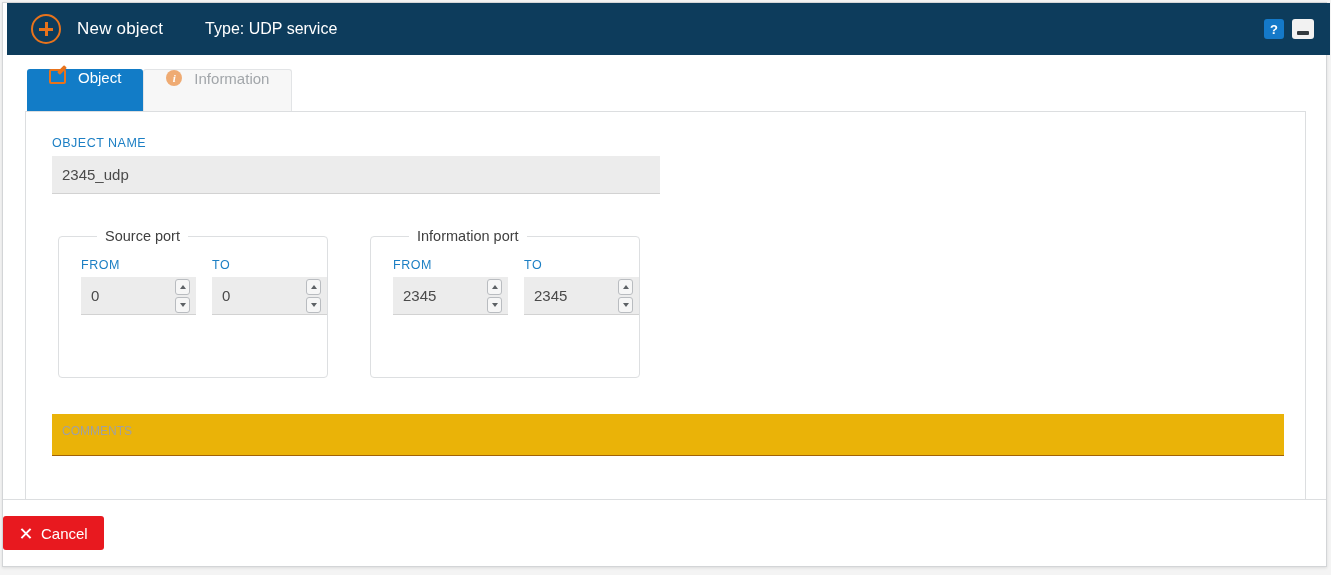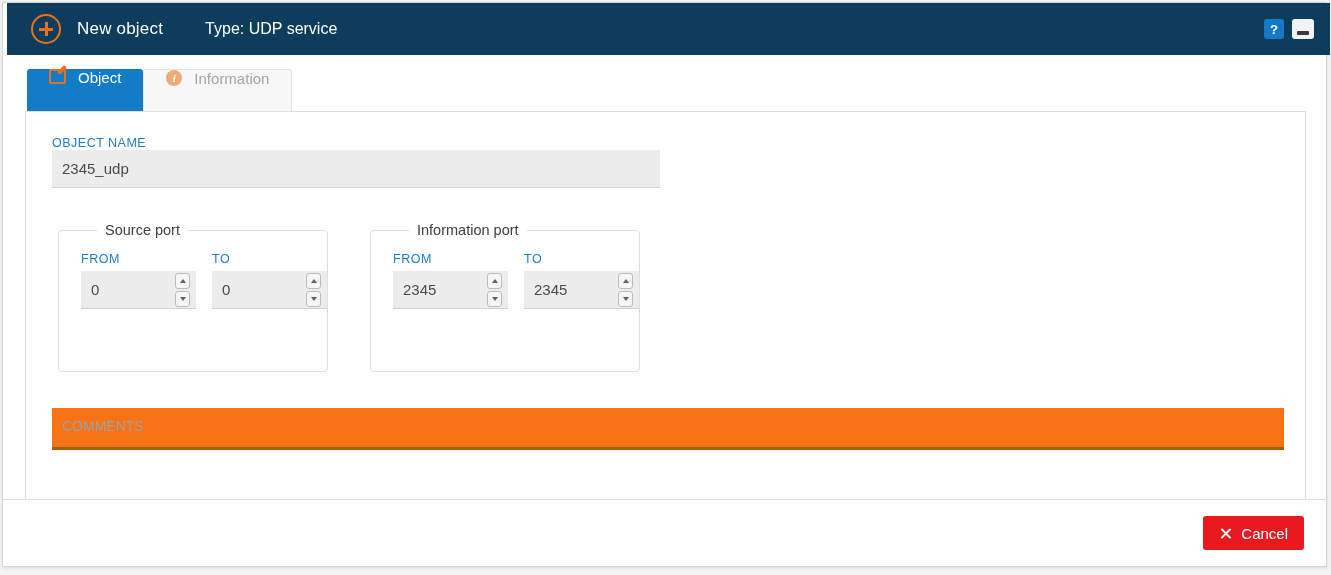--- a/index.html
+++ b/index.html
@@ -215,20 +215,21 @@
     border: 1px solid #dcdee0;
     box-sizing: border-box;
     background: #ffffff;
   }
   .panel-inner { padding: 24px 26px 0 26px; }
 
   .field-label {
     color: #1c7fc4;
     font-size: 12.5px;
     letter-spacing: 0.5px;
+    margin-bottom: 6px;
   }
   .text-input {
     width: 608px;
     height: 38px;
     background: #ececec;
     border: none;
     border-bottom: 1px solid #d2d2d2;
     box-sizing: border-box;
     font-family: "Liberation Sans", sans-serif;
     font-size: 15px;
@@ -315,45 +316,45 @@
     border-right: 3px solid transparent;
   }
   .spin-up::after { top: 5px; border-bottom: 4px solid #5d6165; }
   .spin-down::after { top: 5px; border-top: 4px solid #5d6165; }
 
   
   .comments-wrap { margin-top: 36px; padding-left: 0; }
   .comments-area {
     width: 1232px;
     height: 42px;
-    background: #f97316;
+    background: #eab308;
     border: none;
-    border-bottom: 3px solid #a16207;
+    border-bottom: 1px solid #a16207;
     box-sizing: border-box;
     resize: none;
     font-family: "Liberation Sans", sans-serif;
-    font-size: 14px;
+    font-size: 12px;
     color: #4a4a4a;
     padding: 10px;
     outline: none;
   }
   .comments-area::placeholder { color: #a0a0a0; }
 
   
   .footer {
     position: absolute;
     left: 0;
     bottom: 0;
     width: 100%;
     height: 67px;
     border-top: 1px solid #dcdee0;
     box-sizing: border-box;
     display: flex;
     align-items: center;
-    justify-content: flex-end;
+    justify-content: flex-start;
     padding-right: 22px;
     gap: 14px;
     background: #ffffff;
   }
   .btn {
     height: 34px;
     display: flex;
     align-items: center;
     gap: 9px;
     padding: 0 16px;

